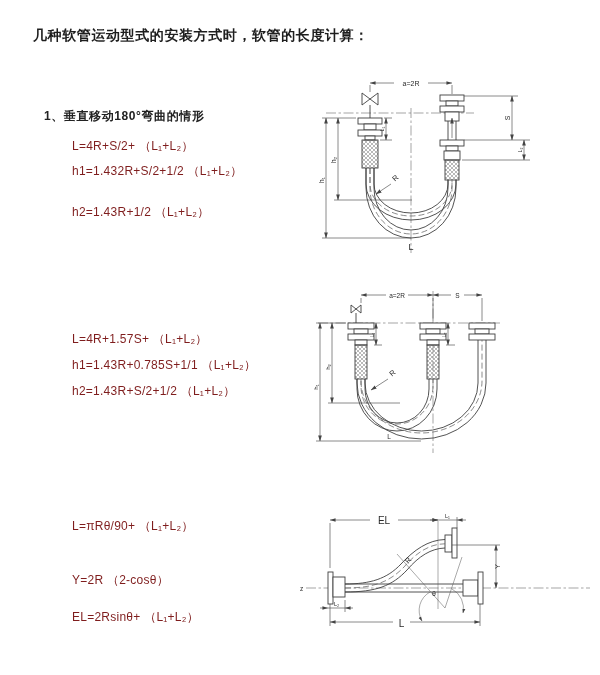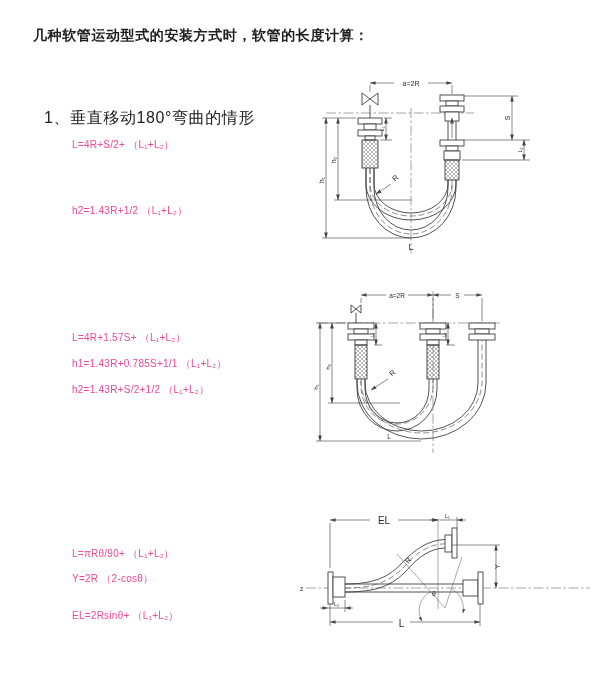--- a/index.html
+++ b/index.html
@@ -1,46 +1,47 @@
 <!DOCTYPE html>
 <html><head>
 <meta charset="utf-8">
 <style>
   html,body{margin:0;padding:0;background:#fff;}
   .page{position:relative;width:600px;height:675px;background:#ffffff;overflow:hidden;
         font-family:"Liberation Sans",sans-serif;color:#1e1e1e;}
   .title{position:absolute;left:33px;top:27px;font-size:14px;font-weight:700;letter-spacing:.6px;text-align:center;}
-  .heading{position:absolute;font-size:16px;font-weight:400;letter-spacing:.6px;color:#222;}
-  .formula{position:absolute;font-size:10px;font-weight:400;letter-spacing:.25px;color:#ec4899;text-align:center;}
+  .heading{position:absolute;font-size:12px;font-weight:700;letter-spacing:.6px;color:#222;}
+  .formula{position:absolute;font-size:12px;font-weight:400;letter-spacing:.25px;color:#7f1d1d;text-align:center;}
   svg.diag{position:absolute;overflow:visible;}
   svg text{font-family:"Liberation Sans",sans-serif;fill:#2a2a2a;}
   .draw path,.draw rect,.draw line{stroke:#3f3f3f;stroke-width:.9;fill:none;}
   .draw rect{fill:#ffffff;}
   .draw rect.braid{fill:url(#hatch);}
   .hosedash path{stroke:#5a5a5a;stroke-width:.7;fill:none;stroke-dasharray:6 3;}
   .cl path{stroke:#6a6a6a;stroke-width:.6;fill:none;stroke-dasharray:10 2.5 2.5 2.5;}
   .dim path{stroke:#4a4a4a;stroke-width:.65;fill:none;}
   .con path{stroke:#555;stroke-width:.5;fill:none;}
 </style>
 </head>
 <body>
 
 <div class="page">
 
   <div class="title">几种软管运动型式的安装方式时，软管的长度计算：</div>
 
   <div class="heading" style="left:44px;top:108px">1、垂直移动180°弯曲的情形</div>
   <div class="formula" style="left:72px;top:138px">L=4R+S/2+ （L₁+L₂）</div>
+  <div class="formula" style="left:72px;top:163px">h1=1.432R+S/2+1/2 （L₁+L₂）</div>
   <div class="formula" style="left:72px;top:204px">h2=1.43R+1/2 （L₁+L₂）</div>
 
   <div class="formula" style="left:72px;top:331px">L=4R+1.57S+ （L₁+L₂）</div>
   <div class="formula" style="left:72px;top:357px">h1=1.43R+0.785S+1/1 （L₁+L₂）</div>
   <div class="formula" style="left:72px;top:383px">h2=1.43R+S/2+1/2 （L₁+L₂）</div>
 
-  <div class="formula" style="left:72px;top:547px">L=πRθ/90+ （L₁+L₂）</div>
+  <div class="formula" style="left:72px;top:518px">L=πRθ/90+ （L₁+L₂）</div>
   <div class="formula" style="left:72px;top:572px">Y=2R （2-cosθ）</div>
   <div class="formula" style="left:72px;top:609px">EL=2Rsinθ+ （L₁+L₂）</div>
 
   <svg class="diag" style="left:312px;top:72px" width="272" height="185" viewBox="0 0 272 185">
     <defs>
       <marker id="ah" viewBox="0 0 10 10" refX="9.5" refY="5" markerWidth="9" markerHeight="9" orient="auto-start-reverse">
         <path d="M0,1.8 L10,5 L0,8.2 Z" fill="#444" stroke="none"></path>
       </marker>
       <pattern id="hatch" width="4" height="4" patternUnits="userSpaceOnUse">
         <path d="M0,0 L4,4 M4,0 L0,4" stroke="#8a8a8a" stroke-width="0.6"></path>

